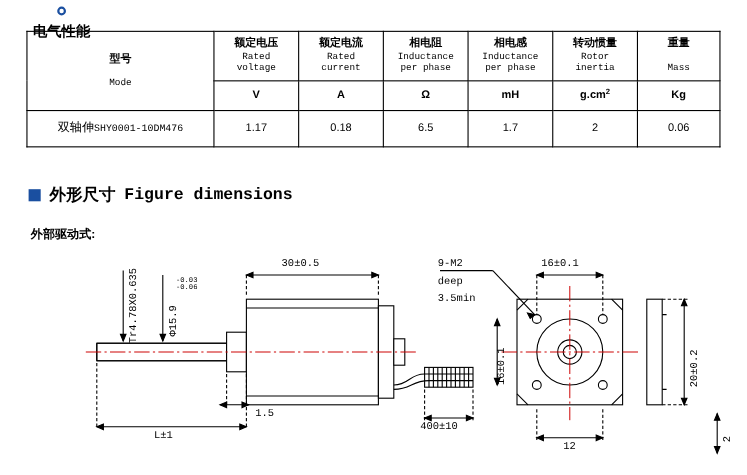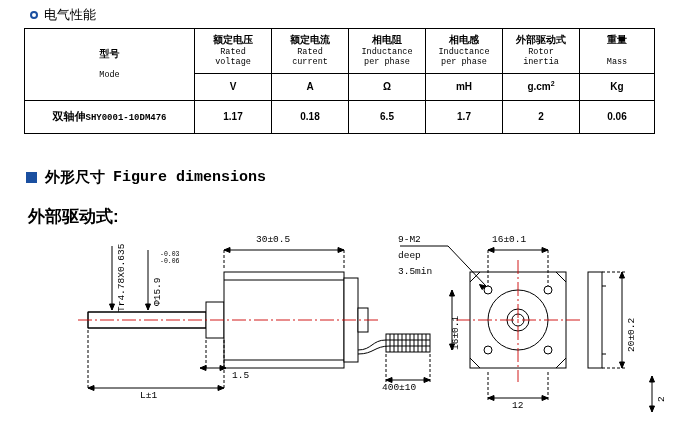--- a/index.html
+++ b/index.html
@@ -15,24 +15,25 @@
     color: #000000;
     overflow: hidden;
   }
 
   
   .sec1-title {
     position: absolute;
     left: 30px;
     top: 6px;
     font-size: 13px;
-    font-weight: normal;
+    font-weight: bold;
     display: flex;
     align-items: center;
     gap: 6px;
+    flex-direction: column;
   }
   .bullet-dot {
     width: 8px;
     height: 8px;
     border: 2px solid #1a4fa0;
     border-radius: 50%;
     box-sizing: border-box;
     display: inline-block;
   }
 
@@ -48,21 +49,21 @@
   table.spec td {
     border: 1px solid #000;
     text-align: center;
     vertical-align: middle;
     padding: 5px 2px;
     line-height: 1.25;
   }
   .hdr-cn { font-weight: bold; font-size: 10px; }
   .hdr-en { font-size: 8.5px; font-family: Liberation Mono, monospace; }
   .unit-row td { font-weight: bold; font-size: 10px; height: 16px; }
-  .val-row td { font-weight: bold; font-size: 10px; height: 22px; }
+  .val-row td { font-weight: normal; font-size: 10px; height: 22px; }
   .model-cell { font-weight: bold; font-size: 10px; }
   .model-cell .cn { font-size: 11px; }
   .model-cell .en { font-size: 9px; font-family: "Liberation Mono", monospace; }
   .sub { font-size: 7px; vertical-align: super; }
 
   
   .sec2-title {
     position: absolute;
     left: 26px;
     top: 168px;
@@ -77,21 +78,21 @@
     height: 11px;
     background: #1a4fa0;
     display: inline-block;
   }
   .sec2-en { font-family: "Liberation Mono", monospace; font-size: 15px; }
 
   .drive-label {
     position: absolute;
     left: 28px;
     top: 205px;
-    font-size: 17px;
+    font-size: 11px;
     font-weight: bold;
   }
 
   
   #drawing { position: absolute; left: 0; top: 190px; width: 679px; height: 242px; }
 
   .lbl {
     position: absolute;
     font-size: 9.5px;
     font-family: "Liberation Mono", monospace;
@@ -141,21 +142,21 @@
         <div class="hdr-cn">相电阻</div>
         <div class="hdr-en">Inductance</div>
         <div class="hdr-en">per phase</div>
       </td>
       <td>
         <div class="hdr-cn">相电感</div>
         <div class="hdr-en">Inductance</div>
         <div class="hdr-en">per phase</div>
       </td>
       <td>
-        <div class="hdr-cn">外部驱动式</div>
+        <div class="hdr-cn">转动惯量</div>
         <div class="hdr-en">Rotor</div>
         <div class="hdr-en">inertia</div>
       </td>
       <td>
         <div class="hdr-cn">重量</div>
         <div class="hdr-en" style="margin-top:10px">Mass</div>
       </td>
     </tr>
     <tr class="unit-row">
       <td>V</td>

